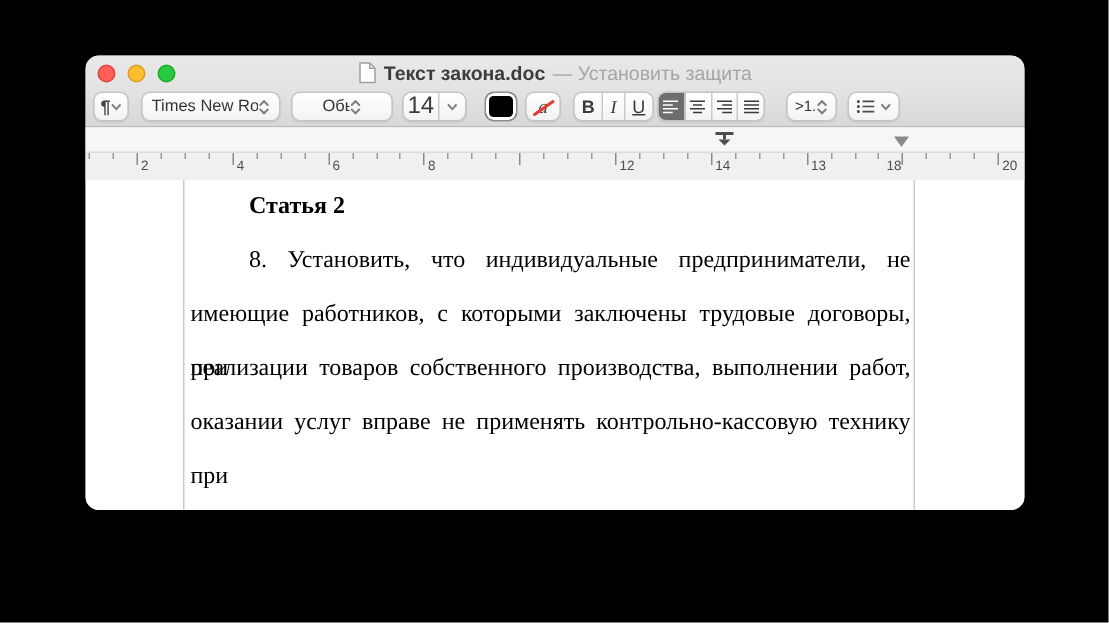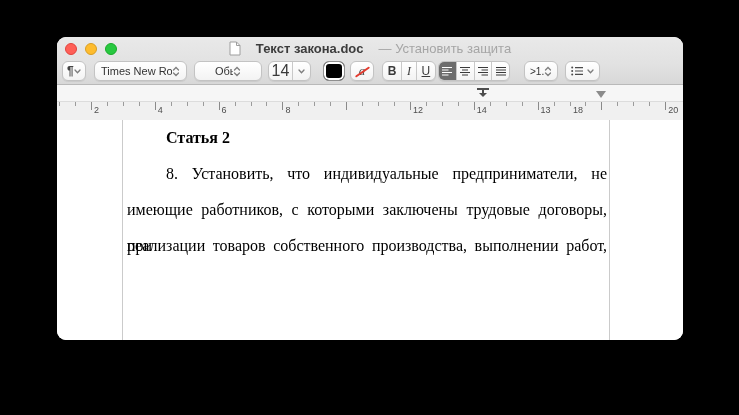--- a/index.html
+++ b/index.html
@@ -11,21 +11,21 @@
   .header{position:absolute;left:0;top:0;width:100%;height:48px;box-sizing:border-box;
           background:linear-gradient(180deg,#e9e9e9 0%,#e2e2e2 55%,#d8d8d8 100%);
           border-bottom:1px solid #b9b9b9;}
   .titlebar{position:relative;height:22px;}
   .traffic{position:absolute;left:8px;top:6px;display:flex;gap:8px;}
   .tl{width:12px;height:12px;border-radius:50%;box-sizing:border-box;display:block;}
   .tl.red{background:#ff5f57;border:1px solid #e0443e;}
   .tl.yellow{background:#febc2e;border:1px solid #d89e24;}
   .tl.green{background:#28c840;border:1px solid #1aab29;}
   .title-group{position:absolute;left:0;right:0;top:0;height:22px;display:flex;
-               align-items:center;justify-content:center;gap:15px;}
+               align-items:center;justify-content:center;gap:5px;}
   .title-name{font-size:13px;font-weight:700;color:#3c3c3c;white-space:nowrap;}
   .title-suffix{font-size:13px;color:#a5a5a5;white-space:nowrap;}
   
   .toolbar{position:relative;height:25px;}
   .ctl{position:absolute;top:2px;height:20px;box-sizing:border-box;
        background:linear-gradient(#ffffff,#f3f3f3);border:1px solid #c3c3c3;border-radius:6px;
        display:flex;align-items:center;box-shadow:0 1px 1px rgba(0,0,0,.07);
        font-size:11px;color:#333;}
   .ctl .lbl{white-space:nowrap;overflow:hidden;}
   .grp{position:absolute;top:2px;height:20px;box-sizing:border-box;display:flex;
@@ -267,33 +267,34 @@
         <span class="rnum" style="left: 419.8px;">14</span>
         <div class="tick" style="left: 432.75px;"></div>
         <div class="tick" style="left: 448.7px;"></div>
         <div class="tick" style="left: 464.65px;"></div>
         <div class="tick major" style="left: 480.6px;"></div>
         <span class="rnum" style="left: 483.6px;">13</span>
         <div class="tick" style="left: 496.55px;"></div>
         <div class="tick" style="left: 512.5px;"></div>
         <div class="tick" style="left: 528.45px;"></div>
         <div class="tick major" style="left: 544.4px;"></div>
-        <span class="rnum" style="left: 516px;">18</span>
+        <span class="rnum" style="left: 534px;">18</span>
         <div class="tick" style="left: 560.35px;"></div>
         <div class="tick" style="left: 576.3px;"></div>
         <div class="tick" style="left: 592.25px;"></div>
         <div class="tick major" style="left: 608.2px;"></div>
         <span class="rnum" style="left: 611.2px;">20</span>
       </div>
   </div>
 
   <div class="docarea">
     <div class="boundary left"></div>
     <div class="boundary right"></div>
     <div class="textcol" id="textcol">
         <div class="doc-line bold indent">Статья 2</div>
         <div class="doc-line indent justify">8. Установить, что индивидуальные предприниматели, не</div>
         <div class="doc-line justify">имеющие работников, с которыми заключены трудовые договоры, при</div>
         <div class="doc-line justify">реализации товаров собственного производства, выполнении работ,</div>
+        <div class="doc-line justify">оказании услуг вправе не применять контрольно-кассовую технику при</div>
       </div>
   </div>
 
 </div>
 
 </body></html>

